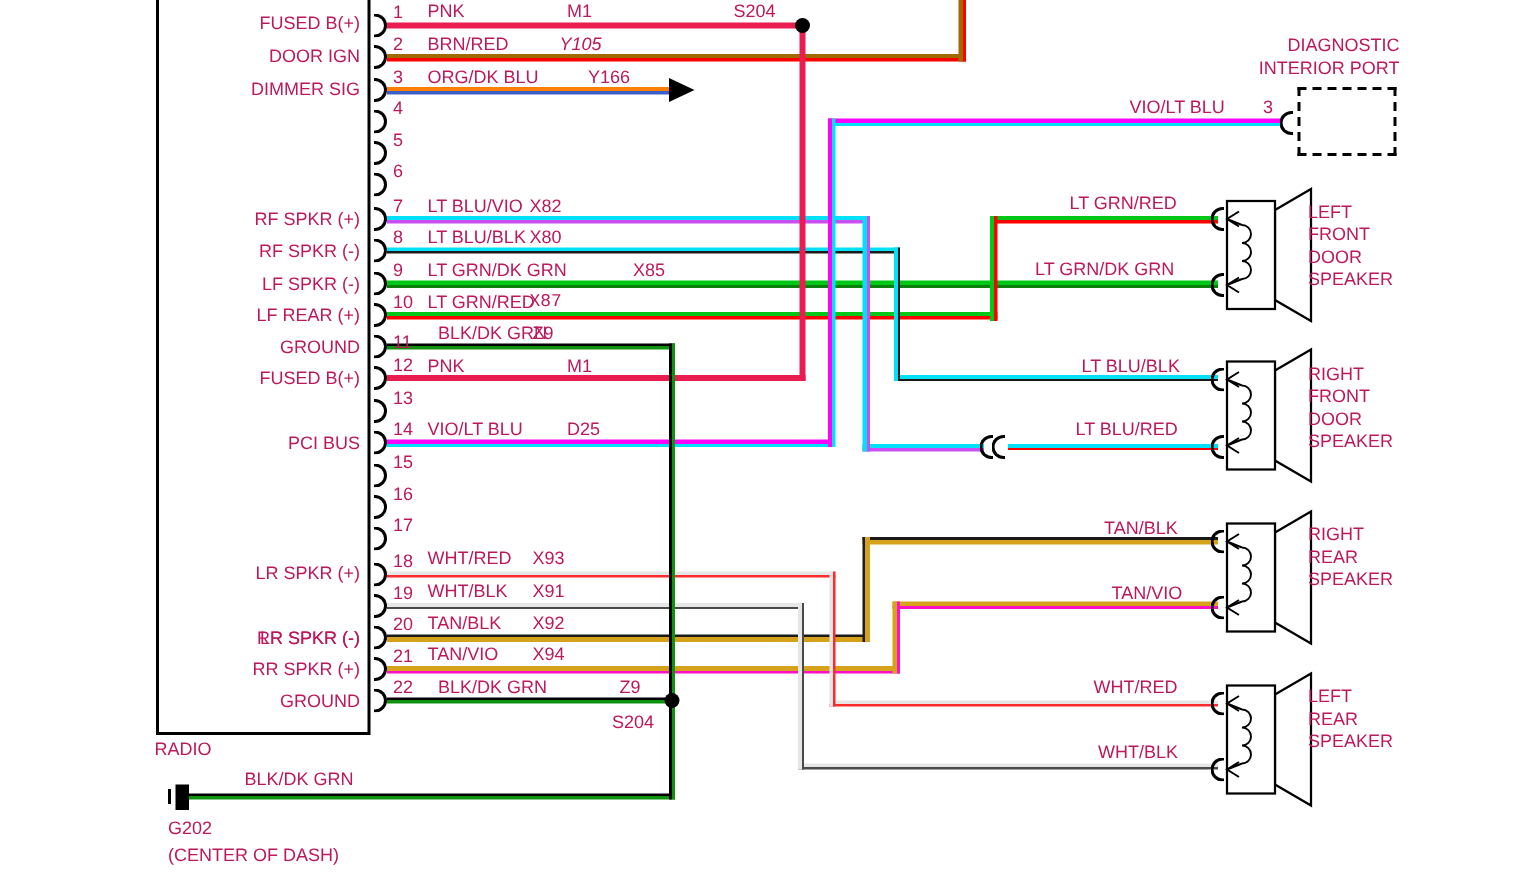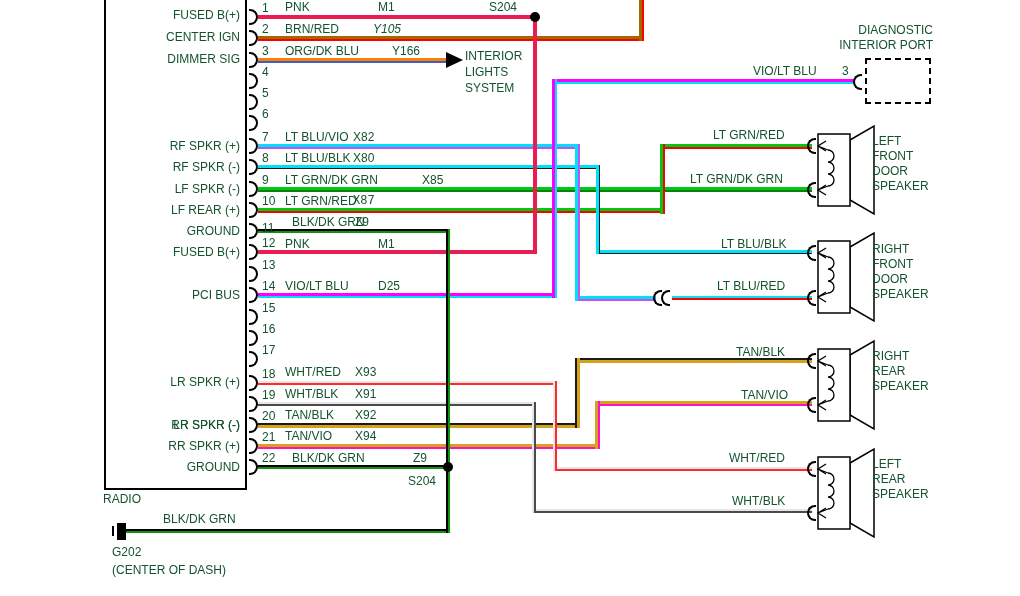--- a/index.html
+++ b/index.html
@@ -1,17 +1,17 @@
 <!DOCTYPE html>
 <html><head>
 <meta charset="utf-8">
 <style>
   html,body{margin:0;padding:0;background:#fff;}
   #diagram{position:relative;width:934px;height:596px;background:#fff;overflow:hidden;
-           font-family:"Liberation Sans",sans-serif;color:#14532d;}
+           font-family:"Liberation Sans",sans-serif;color:#be185d;}
   .lbl{position:absolute;font-size:12px;line-height:13px;white-space:nowrap;}
   .fn{left:100px;width:140px;text-align:right;}
   .wire{position:absolute;}
   
   .pnk-h{height:4px;background:#EA1D50;}
   .brnred-h{height:5px;background:linear-gradient(to bottom,#A06A00 0 60%,#FF0000 60% 100%);}
   .orgblu-h{height:5px;background:linear-gradient(to bottom,#FF7D00 0 60%,#3B5FC8 60% 100%);}
   .ltbluvio-h{height:5px;background:linear-gradient(to bottom,#00E1F8 0 60%,#C94FF2 60% 100%);}
   .ltblublk-h{height:4px;background:linear-gradient(to bottom,#00E1F8 0 65%,#1A1A1A 65% 100%);}
   .ltgrndk-h{height:5px;background:linear-gradient(to bottom,#00C816 0 60%,#0A800A 60% 100%);}
@@ -150,21 +150,21 @@
     <rect x="12" y="10" width="32" height="72" fill="#fff" stroke="#000" stroke-width="1.5"></rect>
     <path d="M20,17 L12,22 L20,27 M12,22 L22,26 M22,26 a6,6 0 0 1 0,12 a6,6 0 0 1 0,12 a6,6 0 0 1 0,12 M22,62 L12,66 M20,61 L12,66 L20,71" fill="none" stroke="#000" stroke-width="1.3"></path>
   </svg>
   <svg class="spk" style="left:806px;top:447px;" width="70" height="92" viewBox="0 0 70 92">
     <polygon points="44,16 68,2 68,90 44,76" fill="#fff" stroke="#000" stroke-width="1.5"></polygon>
     <rect x="12" y="10" width="32" height="72" fill="#fff" stroke="#000" stroke-width="1.5"></rect>
     <path d="M20,17 L12,22 L20,27 M12,22 L22,26 M22,26 a6,6 0 0 1 0,12 a6,6 0 0 1 0,12 a6,6 0 0 1 0,12 M22,62 L12,66 M20,61 L12,66 L20,71" fill="none" stroke="#000" stroke-width="1.3"></path>
   </svg>
 
   <div class="lbl fn" style="top:9px;">FUSED B(+)</div>
-  <div class="lbl fn" style="top:31px;">CENTER IGN</div>
+  <div class="lbl fn" style="top:31px;">DOOR IGN</div>
   <div class="lbl fn" style="top:53px;">DIMMER SIG</div>
   <div class="lbl fn" style="top:140px;">RF SPKR (+)</div>
   <div class="lbl fn" style="top:161px;">RF SPKR (-)</div>
   <div class="lbl fn" style="top:183px;">LF SPKR (-)</div>
   <div class="lbl fn" style="top:204px;">LF REAR (+)</div>
   <div class="lbl fn" style="top:225px;">GROUND</div>
   <div class="lbl fn" style="top:246px;">FUSED B(+)</div>
   <div class="lbl fn" style="top:289px;">PCI BUS</div>
   <div class="lbl fn" style="top:376px;">LR SPKR (+)</div>
   <div class="lbl fn" style="top:419px;text-align:right;">LR SPKR (-)</div>
@@ -223,25 +223,20 @@
   <div class="lbl" style="left:378px;top:280px;">D25</div>
   <div class="lbl" style="left:355px;top:366px;">X93</div>
   <div class="lbl" style="left:355px;top:388px;">X91</div>
   <div class="lbl" style="left:355px;top:409px;">X92</div>
   <div class="lbl" style="left:355px;top:430px;">X94</div>
   <div class="lbl" style="left:413px;top:452px;">Z9</div>
 
   <div class="lbl" style="left:489px;top:1px;">S204</div>
   <div class="lbl" style="left:408px;top:475px;">S204</div>
 
-  <div class="lbl" style="left:465px;top:48px;line-height:16px;">
-    <div>INTERIOR</div>
-    <div>LIGHTS</div>
-    <div>SYSTEM</div>
-  </div>
 
   <div class="lbl" style="left:805px;top:24px;width:128px;text-align:right;">DIAGNOSTIC</div>
   <div class="lbl" style="left:805px;top:39px;width:128px;text-align:right;">INTERIOR PORT</div>
   <div class="lbl" style="left:753px;top:65px;">VIO/LT BLU</div>
   <div class="lbl" style="left:842px;top:65px;">3</div>
 
   <div class="lbl" style="left:713px;top:129px;">LT GRN/RED</div>
   <div class="lbl" style="left:690px;top:173px;">LT GRN/DK GRN</div>
   <div class="lbl" style="left:721px;top:238px;">LT BLU/BLK</div>
   <div class="lbl" style="left:717px;top:280px;">LT BLU/RED</div>

